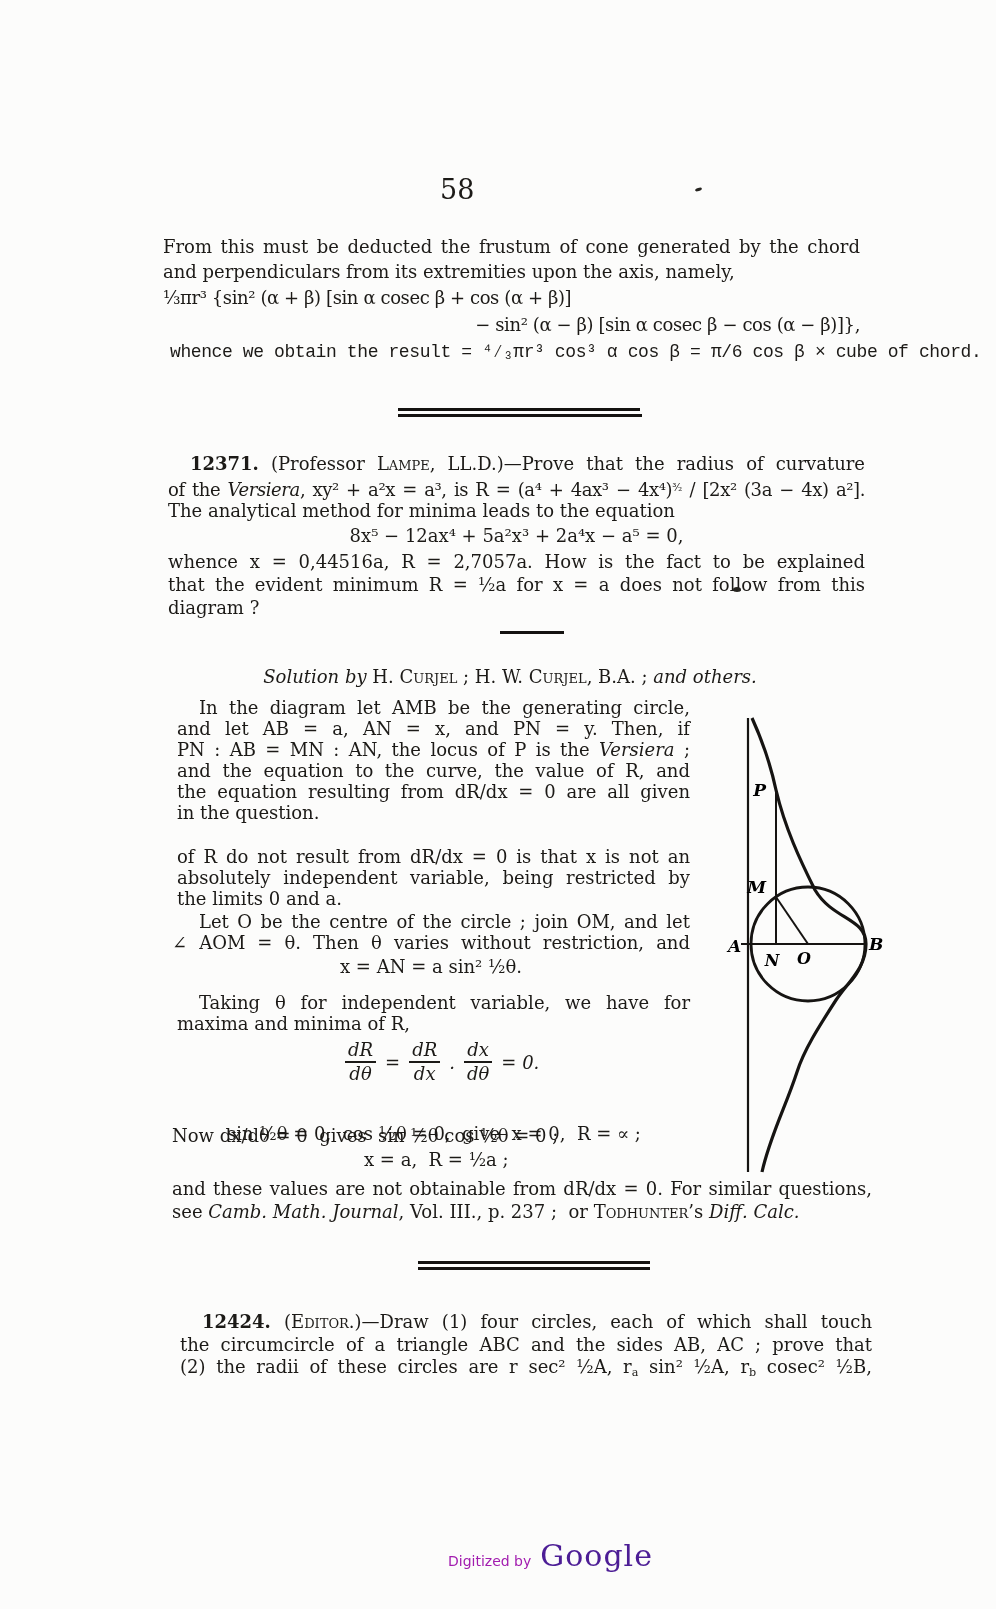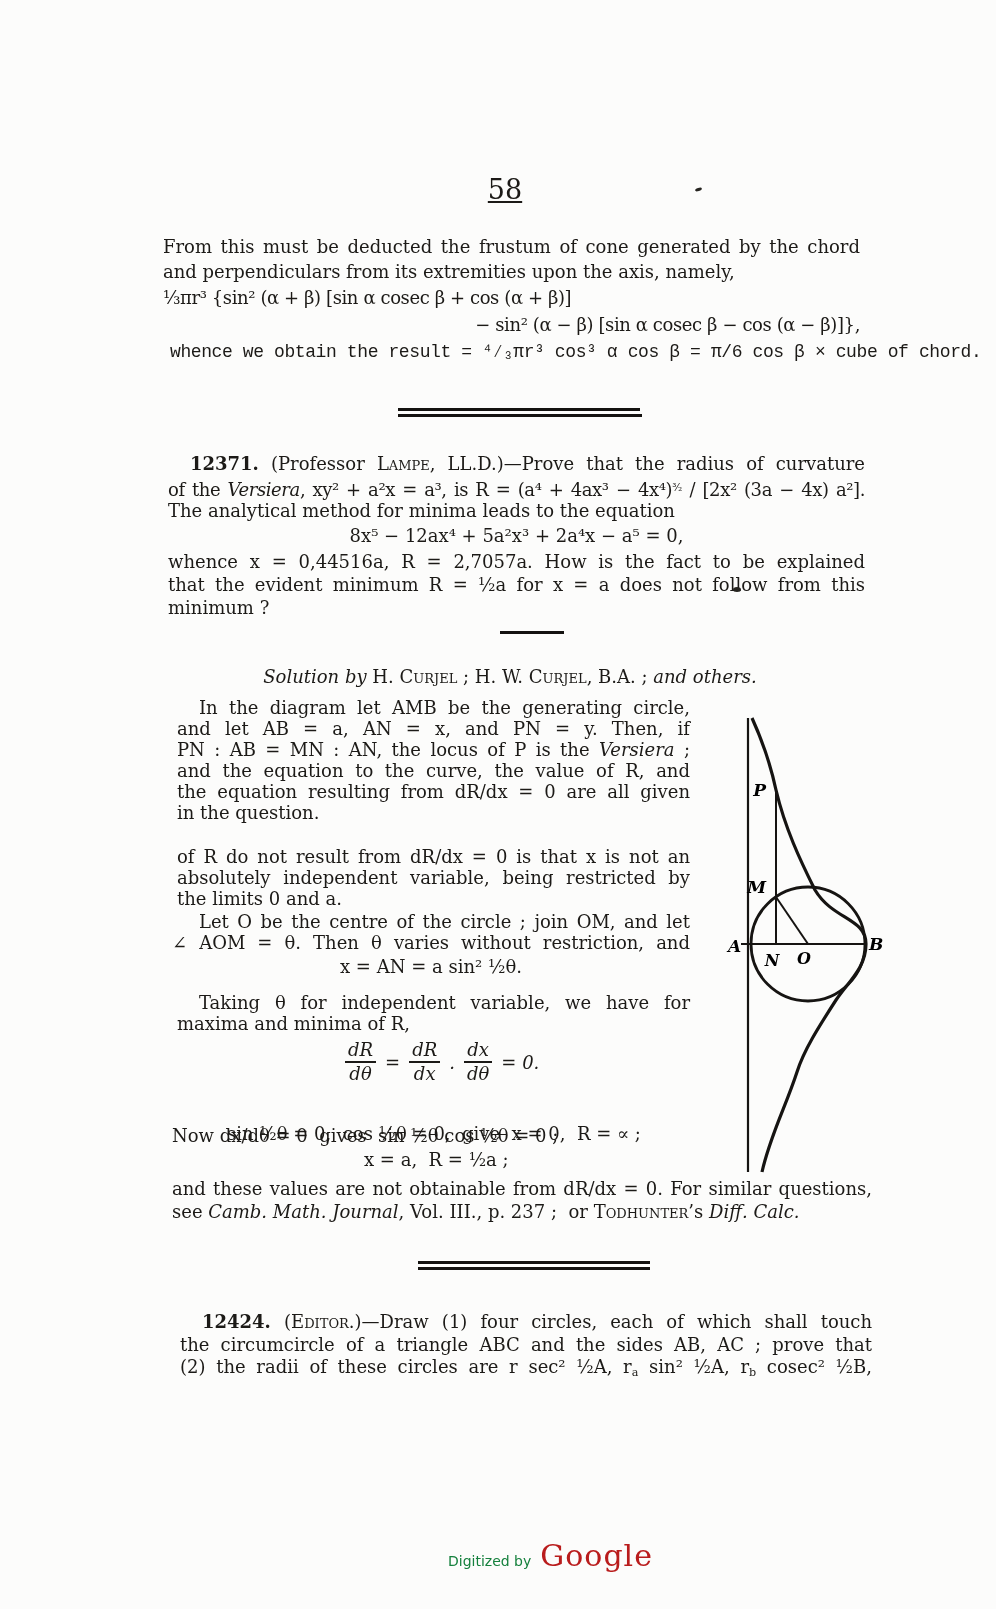--- a/index.html
+++ b/index.html
@@ -20,40 +20,40 @@
   .rt{ text-align:right; }
   .ind{ text-indent:22px; }
   .tight{ letter-spacing:-0.4px; }
   .b{ font-weight:bold; }
   .i{ font-style:italic; }
   .sc{ font-variant:small-caps; }
   .sub{ font-size:0.62em; vertical-align:-0.25em; }
   .supfrac{ font-size:0.58em; vertical-align:0.5em; letter-spacing:0; }
   .pagenum{
     position:absolute; left:440px; top:174px; width:130px;
-    font:27px "DejaVu Serif","Liberation Serif",serif; text-align:center;text-decoration:underline;
+    font:27px "DejaVu Serif","Liberation Serif",serif; 
   }
   .rule{ position:absolute; background:#141210; }
   .dot{ position:absolute; background:#262420; border-radius:50%; }
   
   .frac-eq{
     position:absolute; display:flex; align-items:center; gap:9px;
     font:18px "DejaVu Serif","Liberation Serif",serif; font-style:italic;
   }
   .frac{ display:inline-flex; flex-direction:column; align-items:center; line-height:20px; }
   .fbar{ height:2px; background:#1c1a17; align-self:stretch; margin:1px 0; }
   .frac span{ padding:0 3px; }
   .op{ font-style:italic; }
   
   .watermark{
     position:absolute; left:448px; top:1538px;
     display:flex; align-items:baseline; gap:9px;
   }
-  .wm-prefix{ font:14px "DejaVu Sans","Liberation Sans",sans-serif; color:#15803d; }
-  .wm-logo{ font:30px "DejaVu Serif","Liberation Serif",serif; color:#b91c1c; letter-spacing:1px; }
+  .wm-prefix{ font:14px "DejaVu Sans","Liberation Sans",sans-serif; color:#a21caf; }
+  .wm-logo{ font:30px "DejaVu Serif","Liberation Serif",serif; color:#4c1d95; letter-spacing:1px; }
   svg text{ font-family:"DejaVu Serif","Liberation Serif",serif; font-weight:bold; font-style:italic; }
 </style>
 </head>
 <body>
 
 <div id="page">
 
   <div class="pagenum">58</div>
   <div class="dot" style="left:695px;top:188px;width:7px;height:3px;transform:rotate(-18deg);"></div>
 
@@ -65,21 +65,21 @@
 
   <div class="rule" style="left:398px;top:408px;width:242px;height:2.5px;"></div>
   <div class="rule" style="left:398px;top:414px;width:244px;height:2.5px;"></div>
 
   <div class="line jl ind" style="left:168px;top:453px;width:697px;"><span class="b">12371.</span><span>  (Professor </span><span class="sc">Lampe</span><span>, LL.D.)—Prove that the radius of curvature</span></div>
   <div class="line jl tight" style="left:168px;top:476px;width:697px;"><span>of the </span><span class="i">Versiera</span><span>, xy² + a²x = a³,  is  R = (a⁴ + 4ax³ − 4x⁴)</span><span class="supfrac">³⁄₂</span><span> / [2x² (3a − 4x) a²].</span></div>
   <div class="line" style="left:168px;top:500px;width:697px;">The analytical method for minima leads to the equation</div>
   <div class="line ctr" style="left:168px;top:525px;width:697px;">8x⁵ − 12ax⁴ + 5a²x³ + 2a⁴x − a⁵ = 0,</div>
   <div class="line jl" style="left:168px;top:551px;width:697px;">whence x = 0,44516a,  R = 2,7057a.   How is the fact to be explained</div>
   <div class="line jl" style="left:168px;top:574px;width:697px;">that the evident minimum R = ½a for x = a does not follow from this</div>
-  <div class="line" style="left:168px;top:597px;width:300px;">minimum ?</div>
+  <div class="line" style="left:168px;top:597px;width:300px;">diagram ?</div>
   <div class="dot" style="left:733px;top:587px;width:8px;height:5px;"></div>
 
   <div class="rule" style="left:500px;top:631px;width:64px;height:3px;"></div>
   <div class="line ctr" style="left:180px;top:666px;width:660px;"><span class="i">Solution by </span><span>H. </span><span class="sc">Curjel</span><span> ; H. W. </span><span class="sc">Curjel</span><span>, B.A. ; </span><span class="i">and others.</span></div>
 
   <div class="line jl ind" style="left:177px;top:697px;width:513px;">In the diagram let AMB be the generating circle,</div>
   <div class="line jl" style="left:177px;top:718px;width:513px;">and let AB = a,  AN = x,  and PN = y.   Then, if</div>
   <div class="line jl" style="left:177px;top:739px;width:513px;"><span>PN : AB = MN : AN, the locus of P is the </span><span class="i">Versiera</span><span> ;</span></div>
   <div class="line jl" style="left:177px;top:760px;width:513px;">and the equation to the curve, the value of R, and</div>
   <div class="line jl" style="left:177px;top:781px;width:513px;">the equation resulting from dR/dx = 0 are all given</div>

